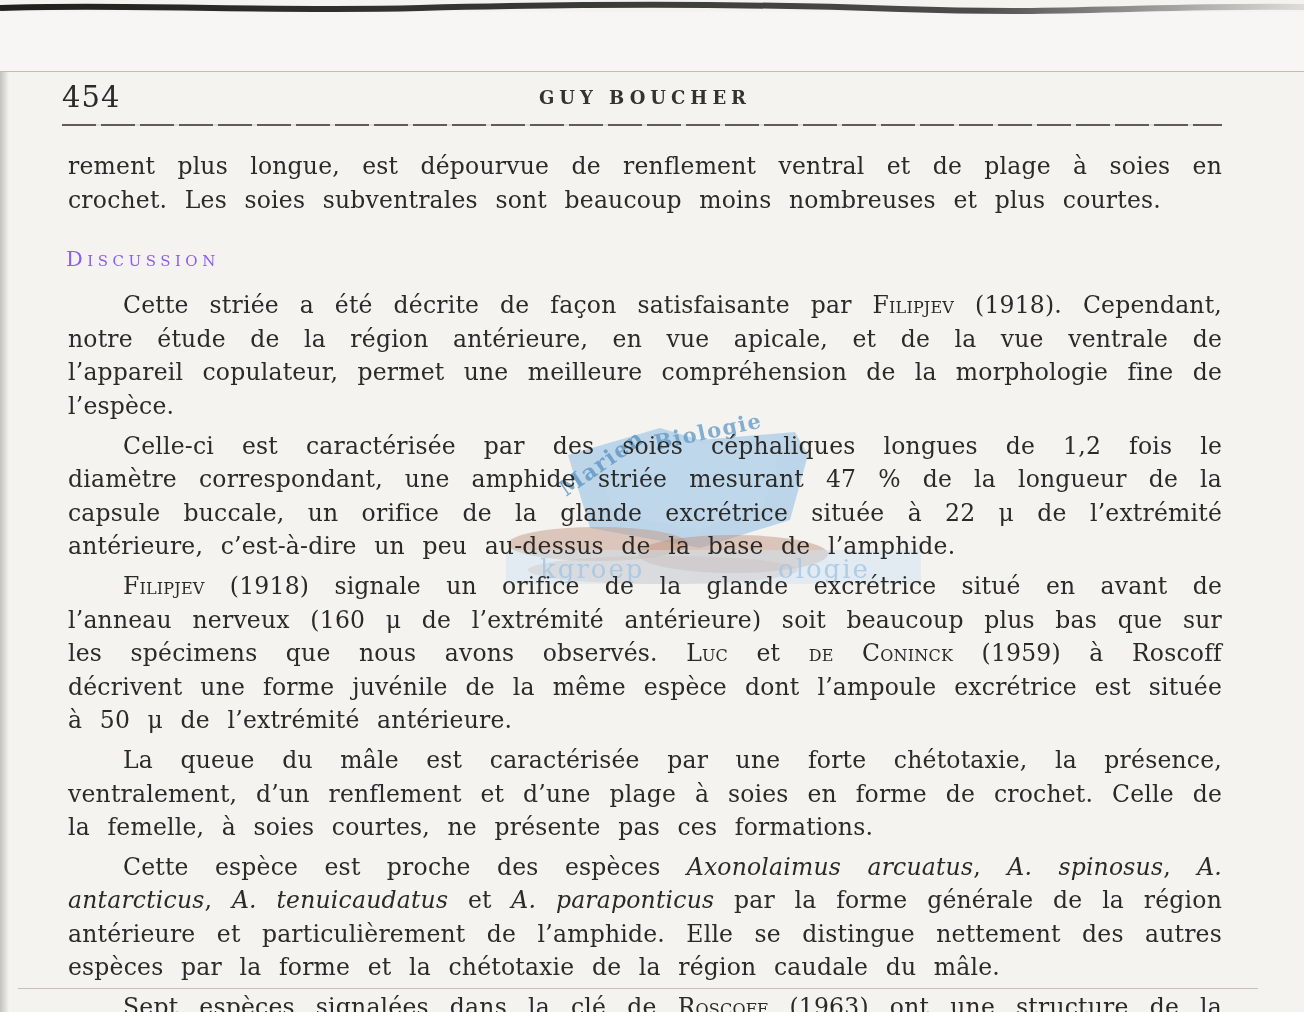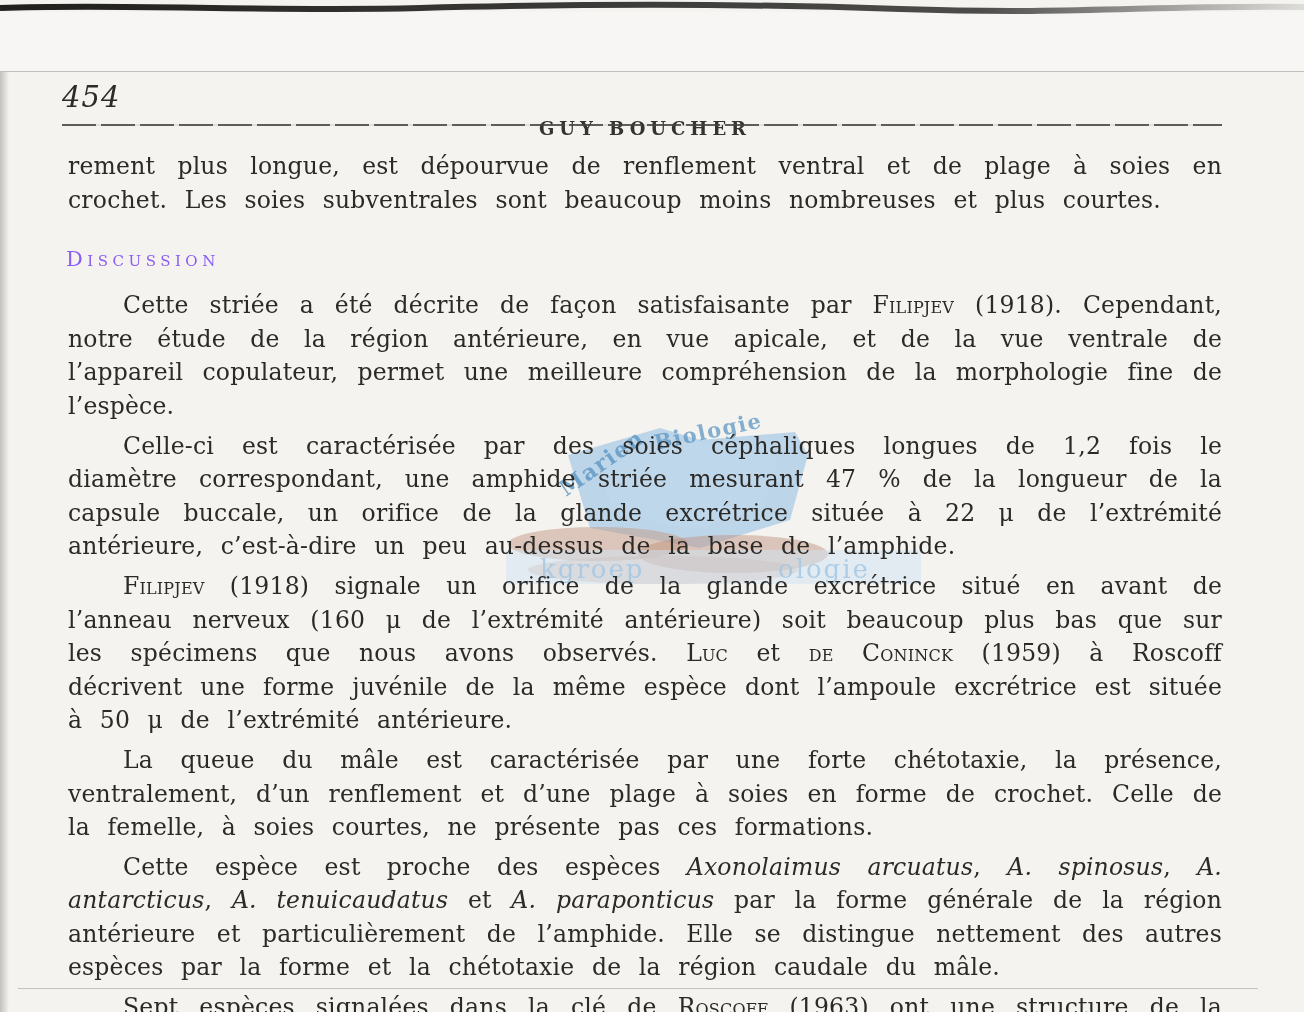--- a/index.html
+++ b/index.html
@@ -15,23 +15,23 @@
   .page-bottom-line{position:absolute;top:988px;left:18px;width:1240px;height:1px;
     background:rgba(150,145,135,.5);z-index:1;}
   .left-shadow{position:absolute;top:72px;left:0;width:9px;height:940px;
     background:linear-gradient(90deg,rgba(70,64,58,.28),rgba(70,64,58,0));z-index:1;}
   .upper-band{position:absolute;top:12px;left:0;width:1304px;height:59px;
     background:#f7f6f4;z-index:0;}
 
   
   .page{position:absolute;left:62px;top:80px;width:1166px;z-index:3;}
   .header-row{position:relative;height:36px;}
-  .page-number{position:absolute;left:0;top:0;font-size:29px;color:#2d2b28;letter-spacing:1px;font-style:italic;}
+  .page-number{position:absolute;left:0;top:0;font-size:29px;color:#2d2b28;letter-spacing:1px;}
   .running-title{position:absolute;left:0;right:0;top:7px;text-align:center;
-    font-size:18px;font-weight:bold;letter-spacing:5px;color:#35332f;margin-top:31px;}
+    font-size:18px;font-weight:bold;letter-spacing:5px;color:#35332f;}
   .header-rule{margin-top:8px;height:2px;width:1160px;
     background:repeating-linear-gradient(90deg,#45423d 0 34px,rgba(69,66,61,.12) 34px 39px);
     opacity:.85;}
 
   .body-text{margin-top:24px;}
   .para{
     margin:6px;font-size:23.5px;line-height:33.6px;color:#2c2a27;
     text-align:justify;word-spacing:.42em;letter-spacing:.2px;
   }
   .para.indent{text-indent:55px;}

